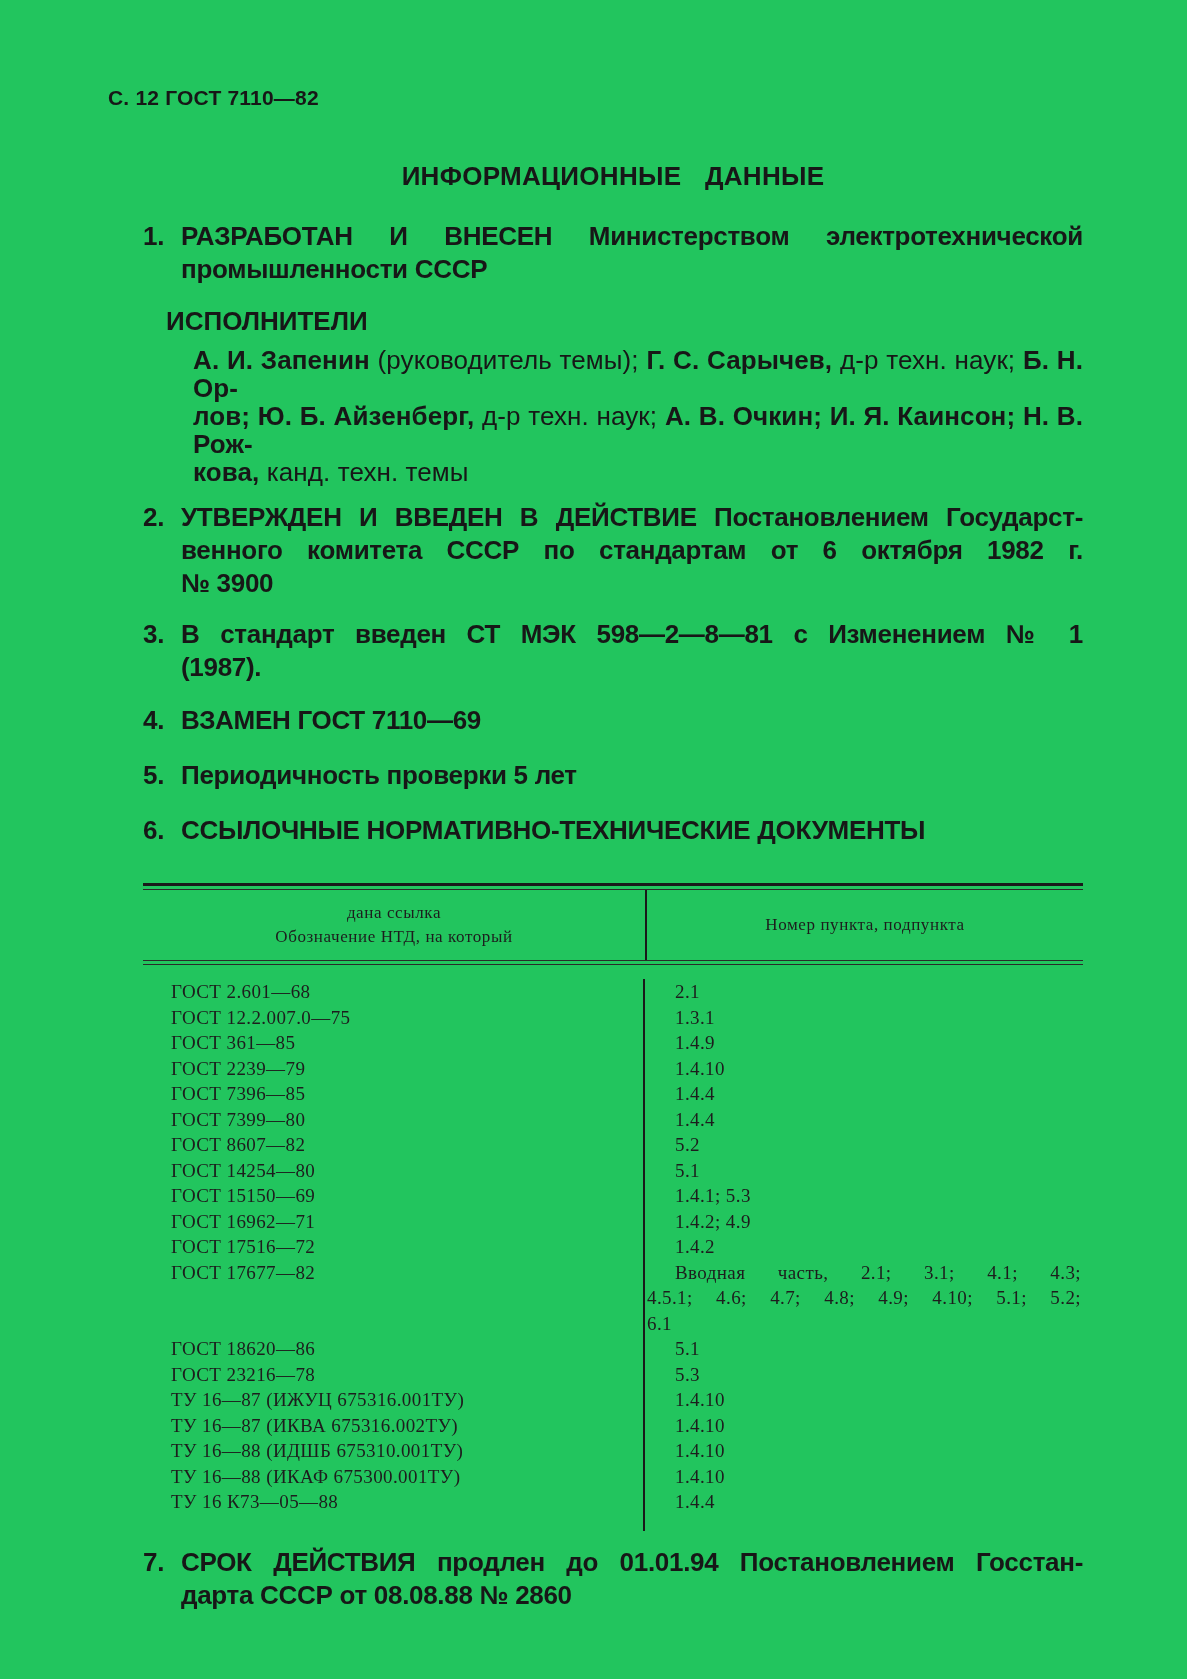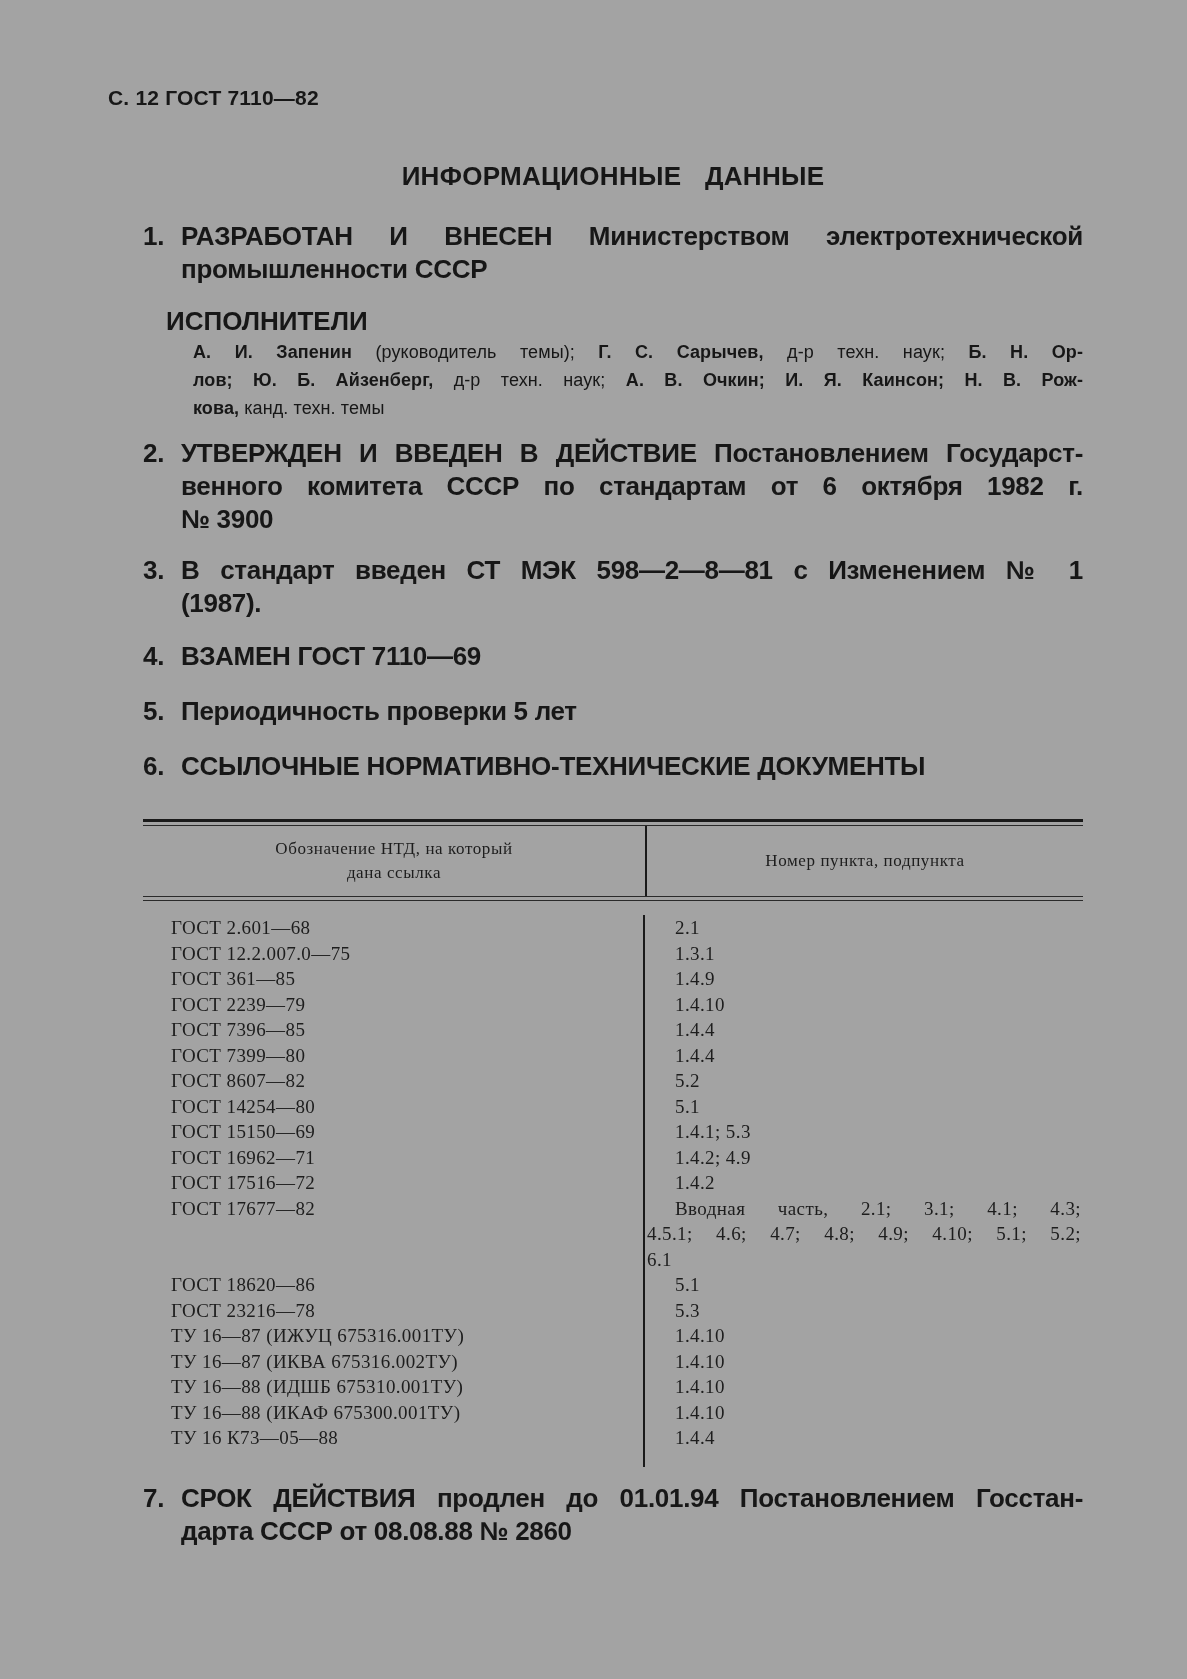--- a/index.html
+++ b/index.html
@@ -4,21 +4,21 @@
 <style>
   html, body {
     margin: 0;
     padding: 0;
     background: #f5f4f1;
   }
   .page {
     position: relative;
     width: 1187px;
     height: 1679px;
-    background: #a3a3a3;
+    background: #22c55e;
     color: #171717;
     overflow: hidden;
     font-family: "Liberation Sans", sans-serif;
   }
   .page-header {
     position: absolute;
     left: 108px;
     top: 86px;
     font-size: 21px;
     font-weight: bold;
@@ -46,23 +46,24 @@
     font-weight: bold;
     line-height: 33px;
     letter-spacing: -0.3px;
   }
   .sec .num { width: 38px; flex: none; }
   .sec .body { width: 902px; }
   .jl { text-align: justify; text-align-last: justify; }
   .mt-s1 { margin-top: 27px; }
   .mt-isp { margin-top: 19px; margin-left: 23px; font-size: 26px; font-weight: bold; line-height: 33px; }
   .executors {
+    margin-top: 8px;
     margin-left: 50px;
     width: 890px;
-    font-size: 18px;
+    font-size: 26px;
     line-height: 28px;
     letter-spacing: 0.1px;
   }
   .executors .b { font-weight: bold; }
   .mt-s2 { margin-top: 15px; }
   .mt-s3 { margin-top: 18px; }
   .mt-s4 { margin-top: 20px; }
   .mt-s5 { margin-top: 22px; }
   .mt-s6 { margin-top: 22px; }
   .mt-s7 { margin-top: 15px; }
@@ -175,22 +176,22 @@
       <div class="num">6.</div>
       <div class="body">
         <div>ССЫЛОЧНЫЕ НОРМАТИВНО-ТЕХНИЧЕСКИЕ ДОКУМЕНТЫ</div>
       </div>
     </div>
 
     <div class="tbl">
       <div class="rule-thick"></div>
       <div class="t-head">
         <div class="th-left">
+          <div>дана ссылка</div>
           <div>Обозначение НТД, на который</div>
-          <div>дана ссылка</div>
         </div>
         <div class="th-right">
           <div>Номер пункта, подпункта</div>
         </div>
       </div>
       <div class="rule-thin"></div>
       <div class="t-body" id="tbl-body">
           <div class="trow">
             <div class="td-l">ГОСТ 2.601—68</div>
             <div class="td-r">

